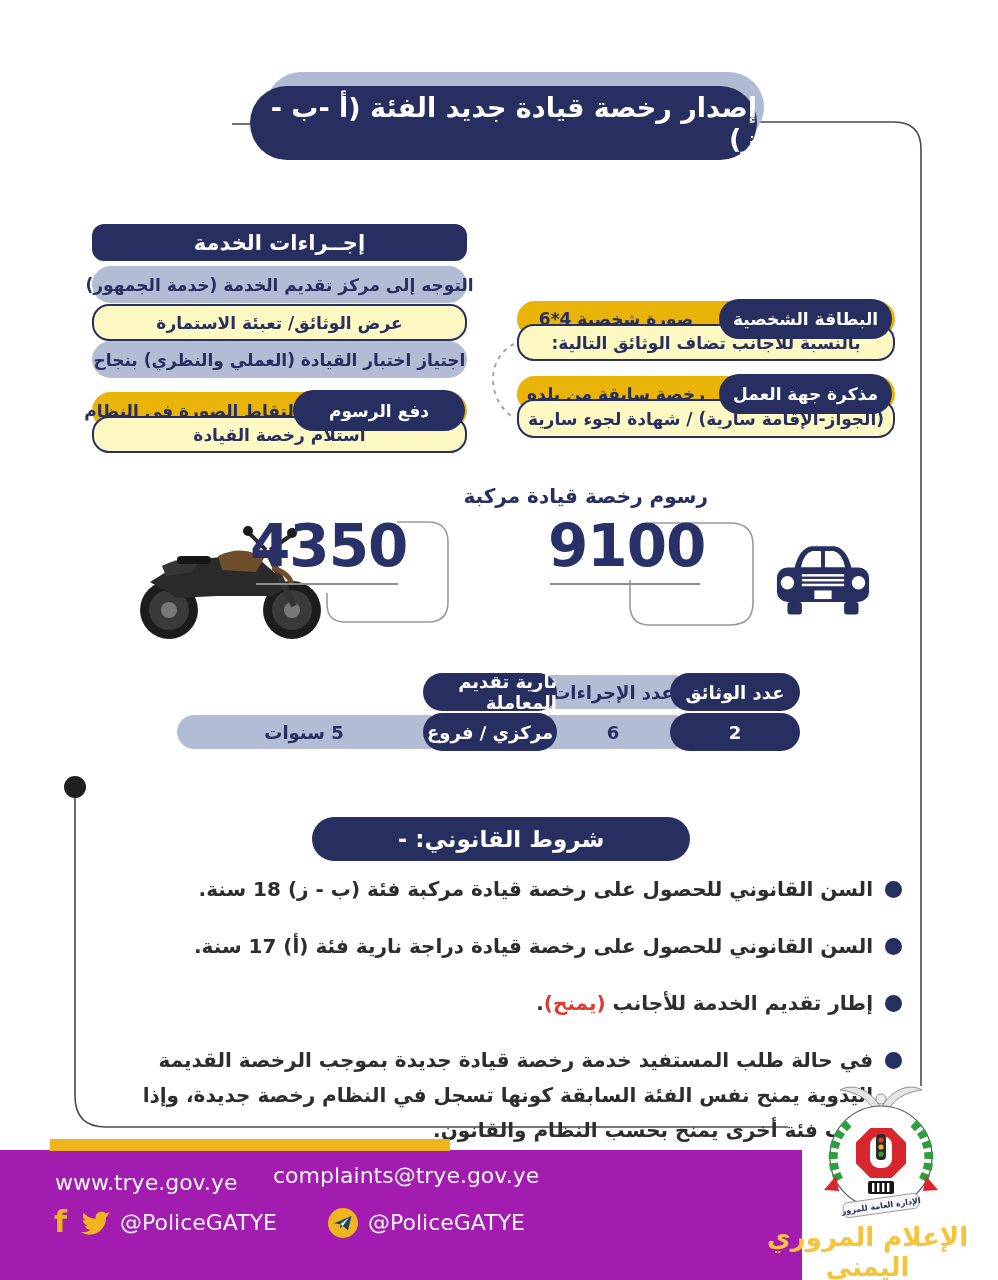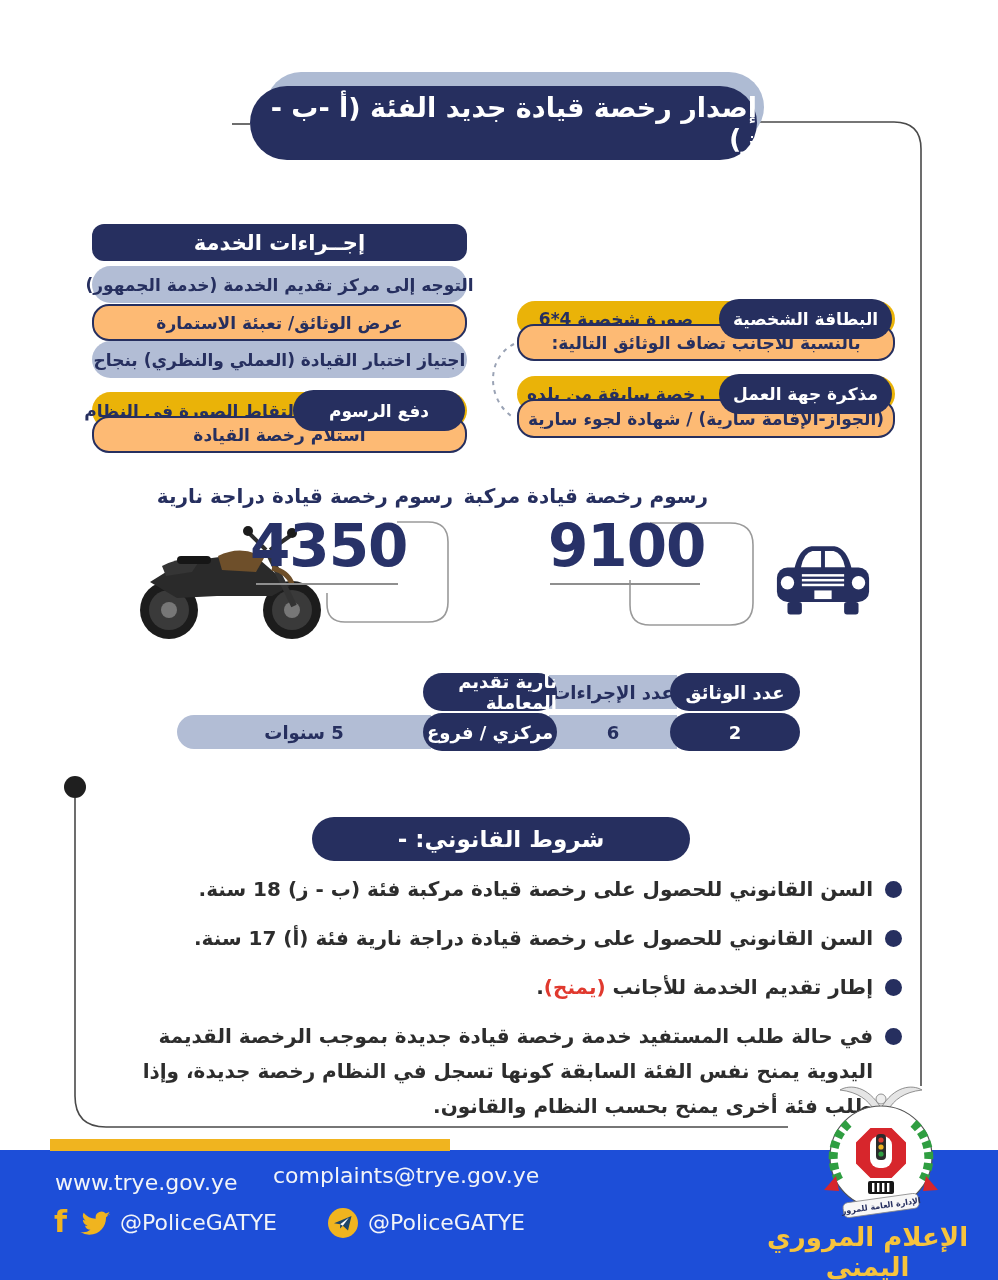--- a/index.html
+++ b/index.html
@@ -27,21 +27,21 @@
     background:#262f5f; color:#fff; border-radius:12px;
     display:flex; align-items:center; justify-content:center;
     font-size:21px; font-weight:bold; direction:rtl;
   }
   .pill {
     display:flex; align-items:center; justify-content:center;
     font-size:17px; font-weight:bold; color:#262f5f; direction:rtl;
     white-space:nowrap;
   }
   .pill.light { background:#b2bdd5; border-radius:19px; }
-  .pill.outline { background:#fdba74; border:2px solid #262f5f; border-radius:17px; }
+  .pill.outline { background:#fef9c3; border:2px solid #262f5f; border-radius:17px; }
   .split-base { background:#eab308; border-radius:19px;margin-top:14px; }
   .split-dark {
     position:absolute; background:#262f5f; color:#fff; border-radius:21px;
     display:flex; align-items:center; justify-content:center;
     font-size:17px; font-weight:bold; direction:rtl; z-index:2;
   }
   .split-light {
     position:absolute; color:#262f5f; font-size:17px; font-weight:bold;
     display:flex; align-items:center; justify-content:center; direction:rtl; white-space:nowrap;
   }
@@ -62,29 +62,29 @@
     display:flex; align-items:center; justify-content:center;
     font-size:18px; font-weight:bold; direction:rtl; z-index:2; height:38px; top:-2px;
   }
 
   
   .notes-header {
     background:#262f5f; color:#fff; border-radius:22px;
     display:flex; align-items:center; justify-content:center;
     font-size:23px; font-weight:bold; direction:rtl;
   }
-  .notes-list { direction:rtl; display:flex; flex-direction:column; gap:14px; }
+  .notes-list { direction:rtl; display:flex; flex-direction:column; gap:22px; }
   .note-item { display:flex; align-items:flex-start; gap:12px; }
   .note-bullet { flex:0 0 auto; width:17px; height:17px; border-radius:50%; background:#262f5f; margin-top:9px; }
   .note-text { font-size:20px; font-weight:bold; color:#2d2d2d; line-height:1.75; text-align:right; }
   .note-red { color:#e0392e; }
 
   
   .yellow-bar { left:50px; top:1139px; width:400px; height:12px; background:#f0b41f; z-index:2; }
-  .footer-band { left:0; top:1150px; width:998px; height:130px; background:#1d4ed8; }
+  .footer-band { left:0; top:1150px; width:802px; height:130px; background:#a21caf; }
   .footer-text { color:#f2f4f8; font-size:22px; }
   .fb-glyph { color:#f0b41f; font-size:30px; font-weight:bold; line-height:1; }
   .brand-text { color:#f6c33d; font-size:26px; font-weight:bold; direction:rtl; text-align:center; z-index:3; }
   .logo-wrap { z-index:3; }
 </style>
 </head>
 <body>
 
 <div class="canvas">
 
@@ -130,21 +130,20 @@
     <path d="M28 84 L60 64 L105 58 L138 62 L168 88 L150 98 L95 98 L55 100 Z" fill="#2a2a2a"></path>
     <path d="M96 58 Q120 46 142 60 L134 74 L100 72 Z" fill="#6e4f2a"></path>
     <path d="M40 68 Q60 58 78 62 L70 74 L44 78 Z" fill="#353535"></path>
     <path d="M146 54 L172 108" stroke="#333" stroke-width="6" fill="none"></path>
     <path d="M144 52 L128 36 M148 52 L168 38" stroke="#2d2d2d" stroke-width="4" fill="none"></path>
     <circle cx="126" cy="33" r="5" fill="#1c1c1c"></circle>
     <circle cx="170" cy="35" r="5" fill="#1c1c1c"></circle>
     <path d="M150 70 Q166 74 170 86" stroke="#6e4f2a" stroke-width="5" fill="none"></path>
     <rect x="55" y="58" width="34" height="8" rx="4" fill="#161616"></rect>
   </svg>
-  <div class="abs fee-label" style="left:228px; top:484px; width:225px;">رسوم رخصة قيادة دراجة نارية</div>
   <svg class="abs" style="left:320px; top:515px;" width="145" height="120" viewBox="0 0 145 120">
     <path d="M77 7 H108 Q128 7 128 27 V87 Q128 107 108 107 H25 Q7 107 7 89 V78" stroke="#9a9a9a" stroke-width="1.6" fill="none"></path>
   </svg>
   <div class="abs fee-number" style="left:250px; top:516px; width:150px;">4350</div>
   <div class="abs fee-underline" style="left:256px; top:583px; width:142px;"></div>
 
   <div class="abs fee-label" style="left:538px; top:484px; width:170px;">رسوم رخصة قيادة مركبة</div>
   <svg class="abs" style="left:625px; top:515px;" width="140" height="120" viewBox="0 0 140 120">
     <path d="M25 8 H105 Q128 8 128 30 V88 Q128 110 105 110 H25 Q5 110 5 90 V65" stroke="#9a9a9a" stroke-width="1.6" fill="none"></path>
   </svg>

